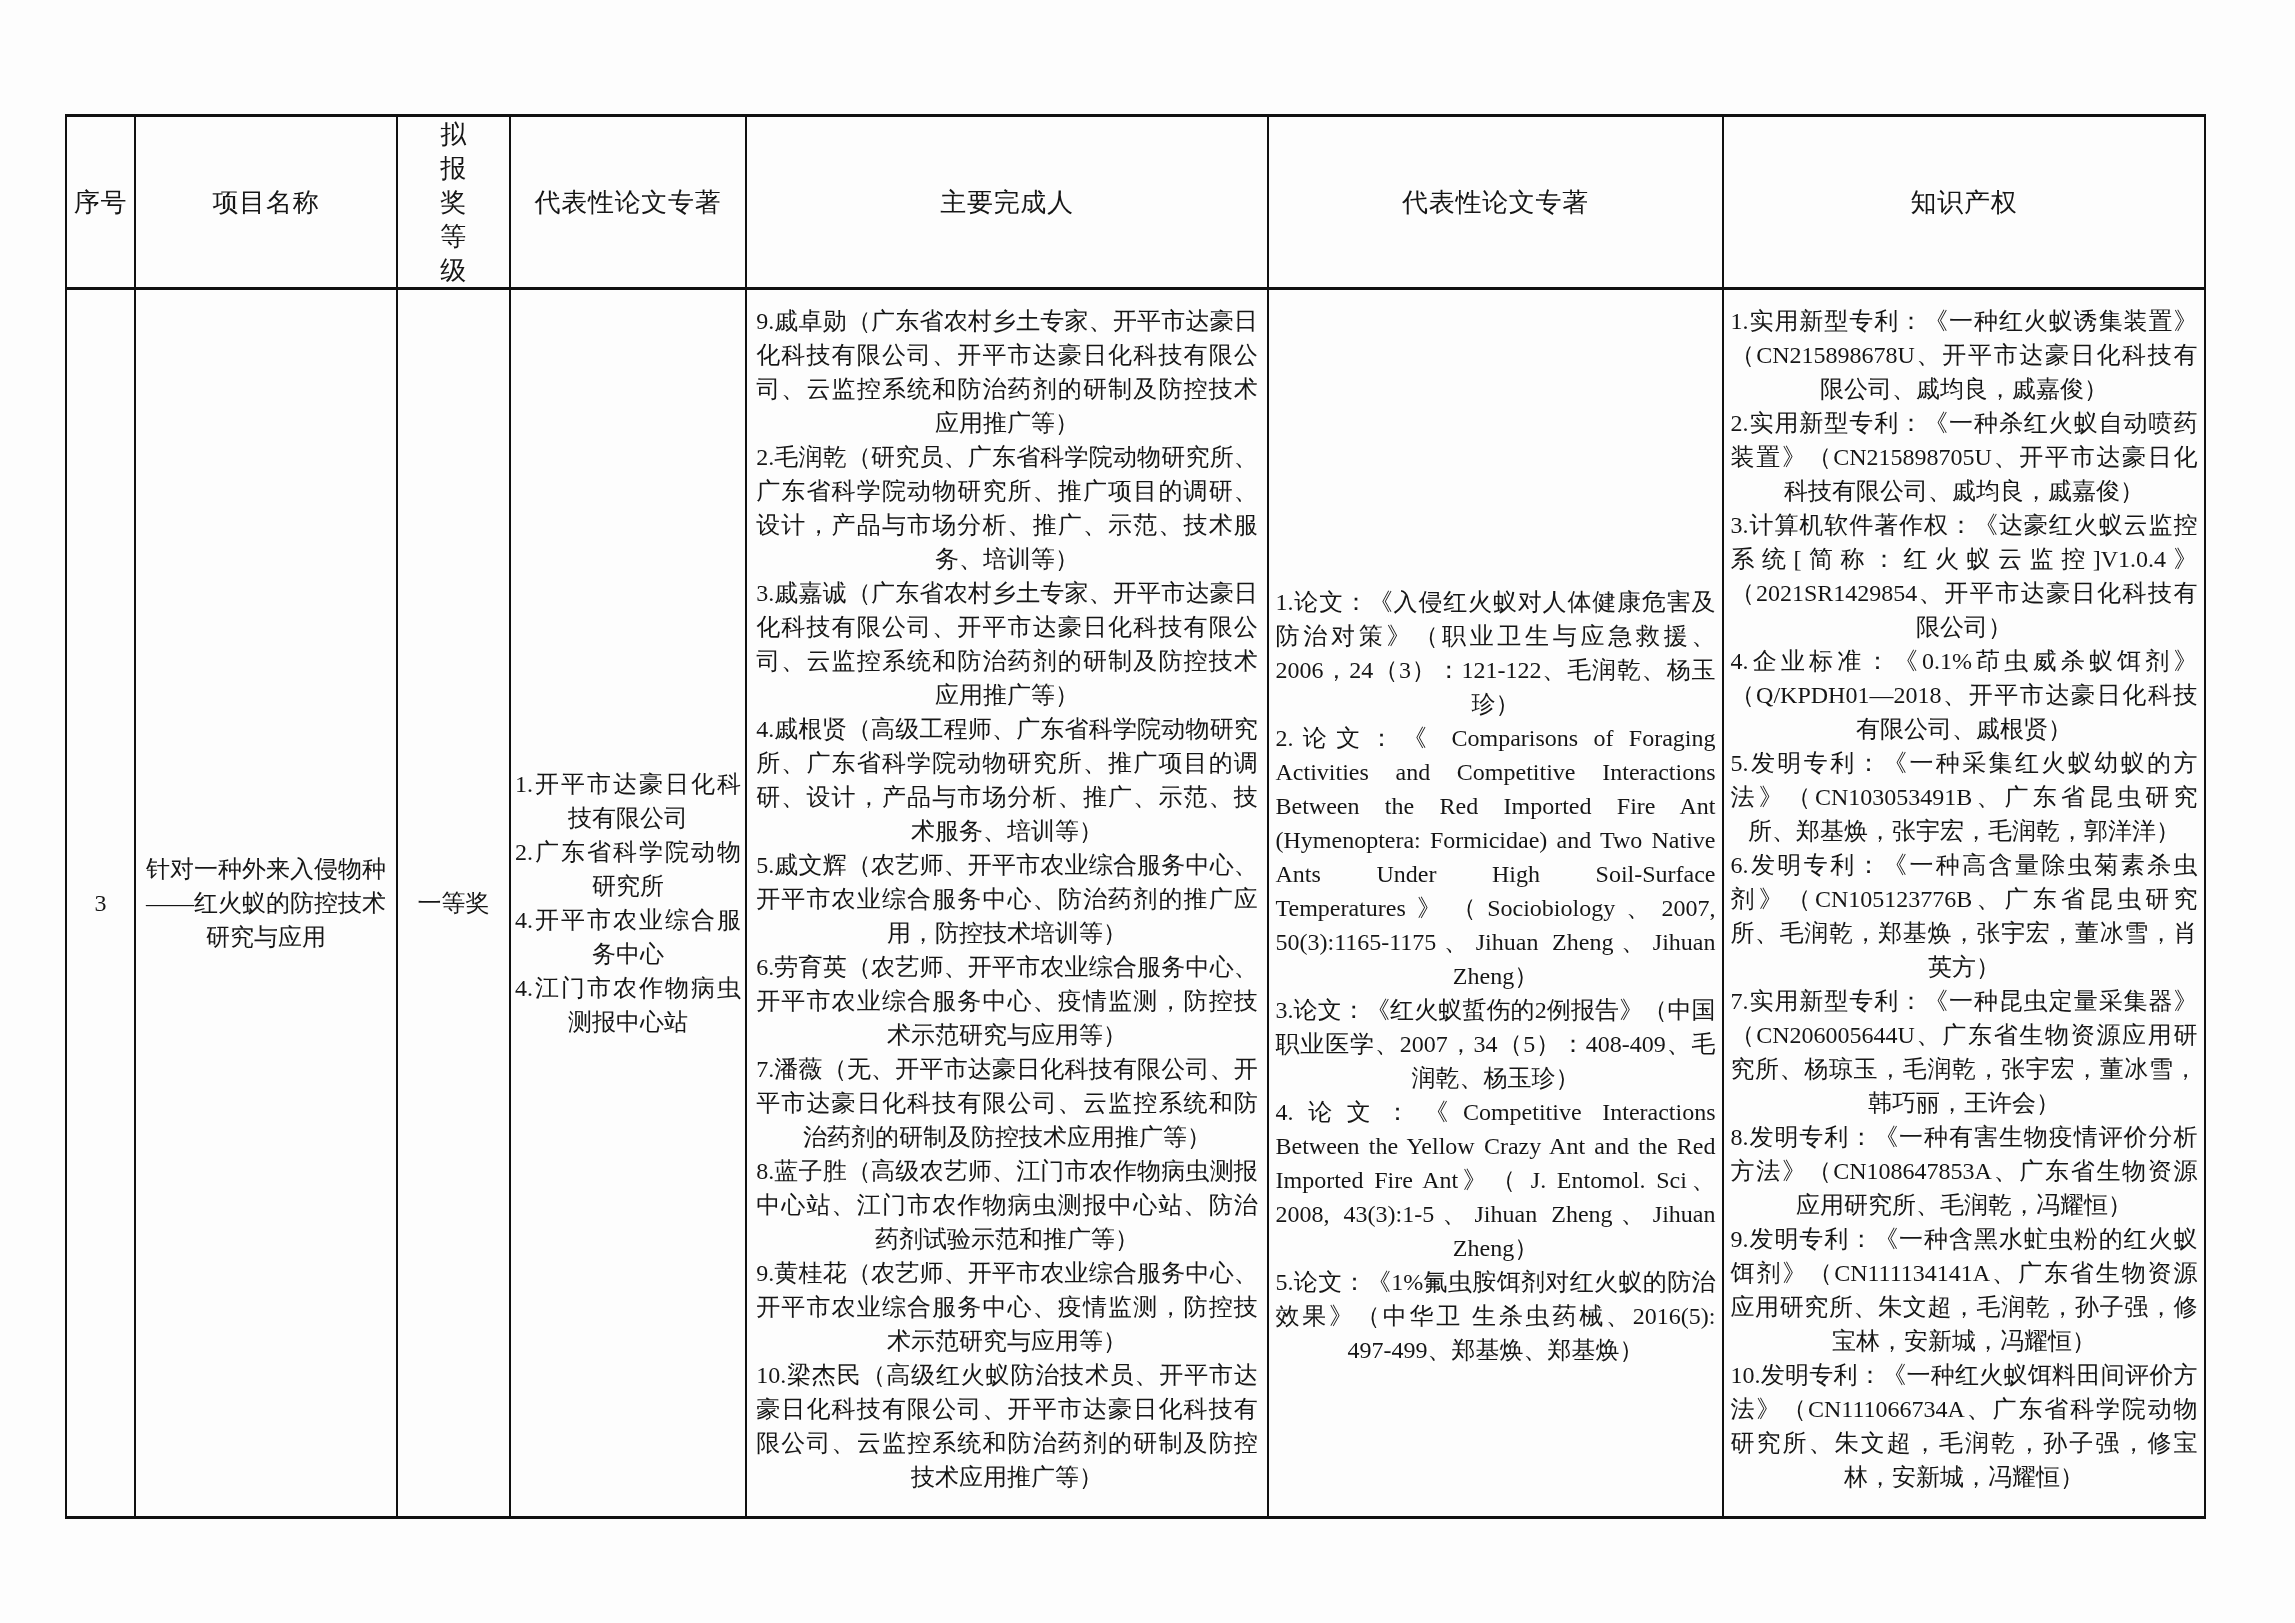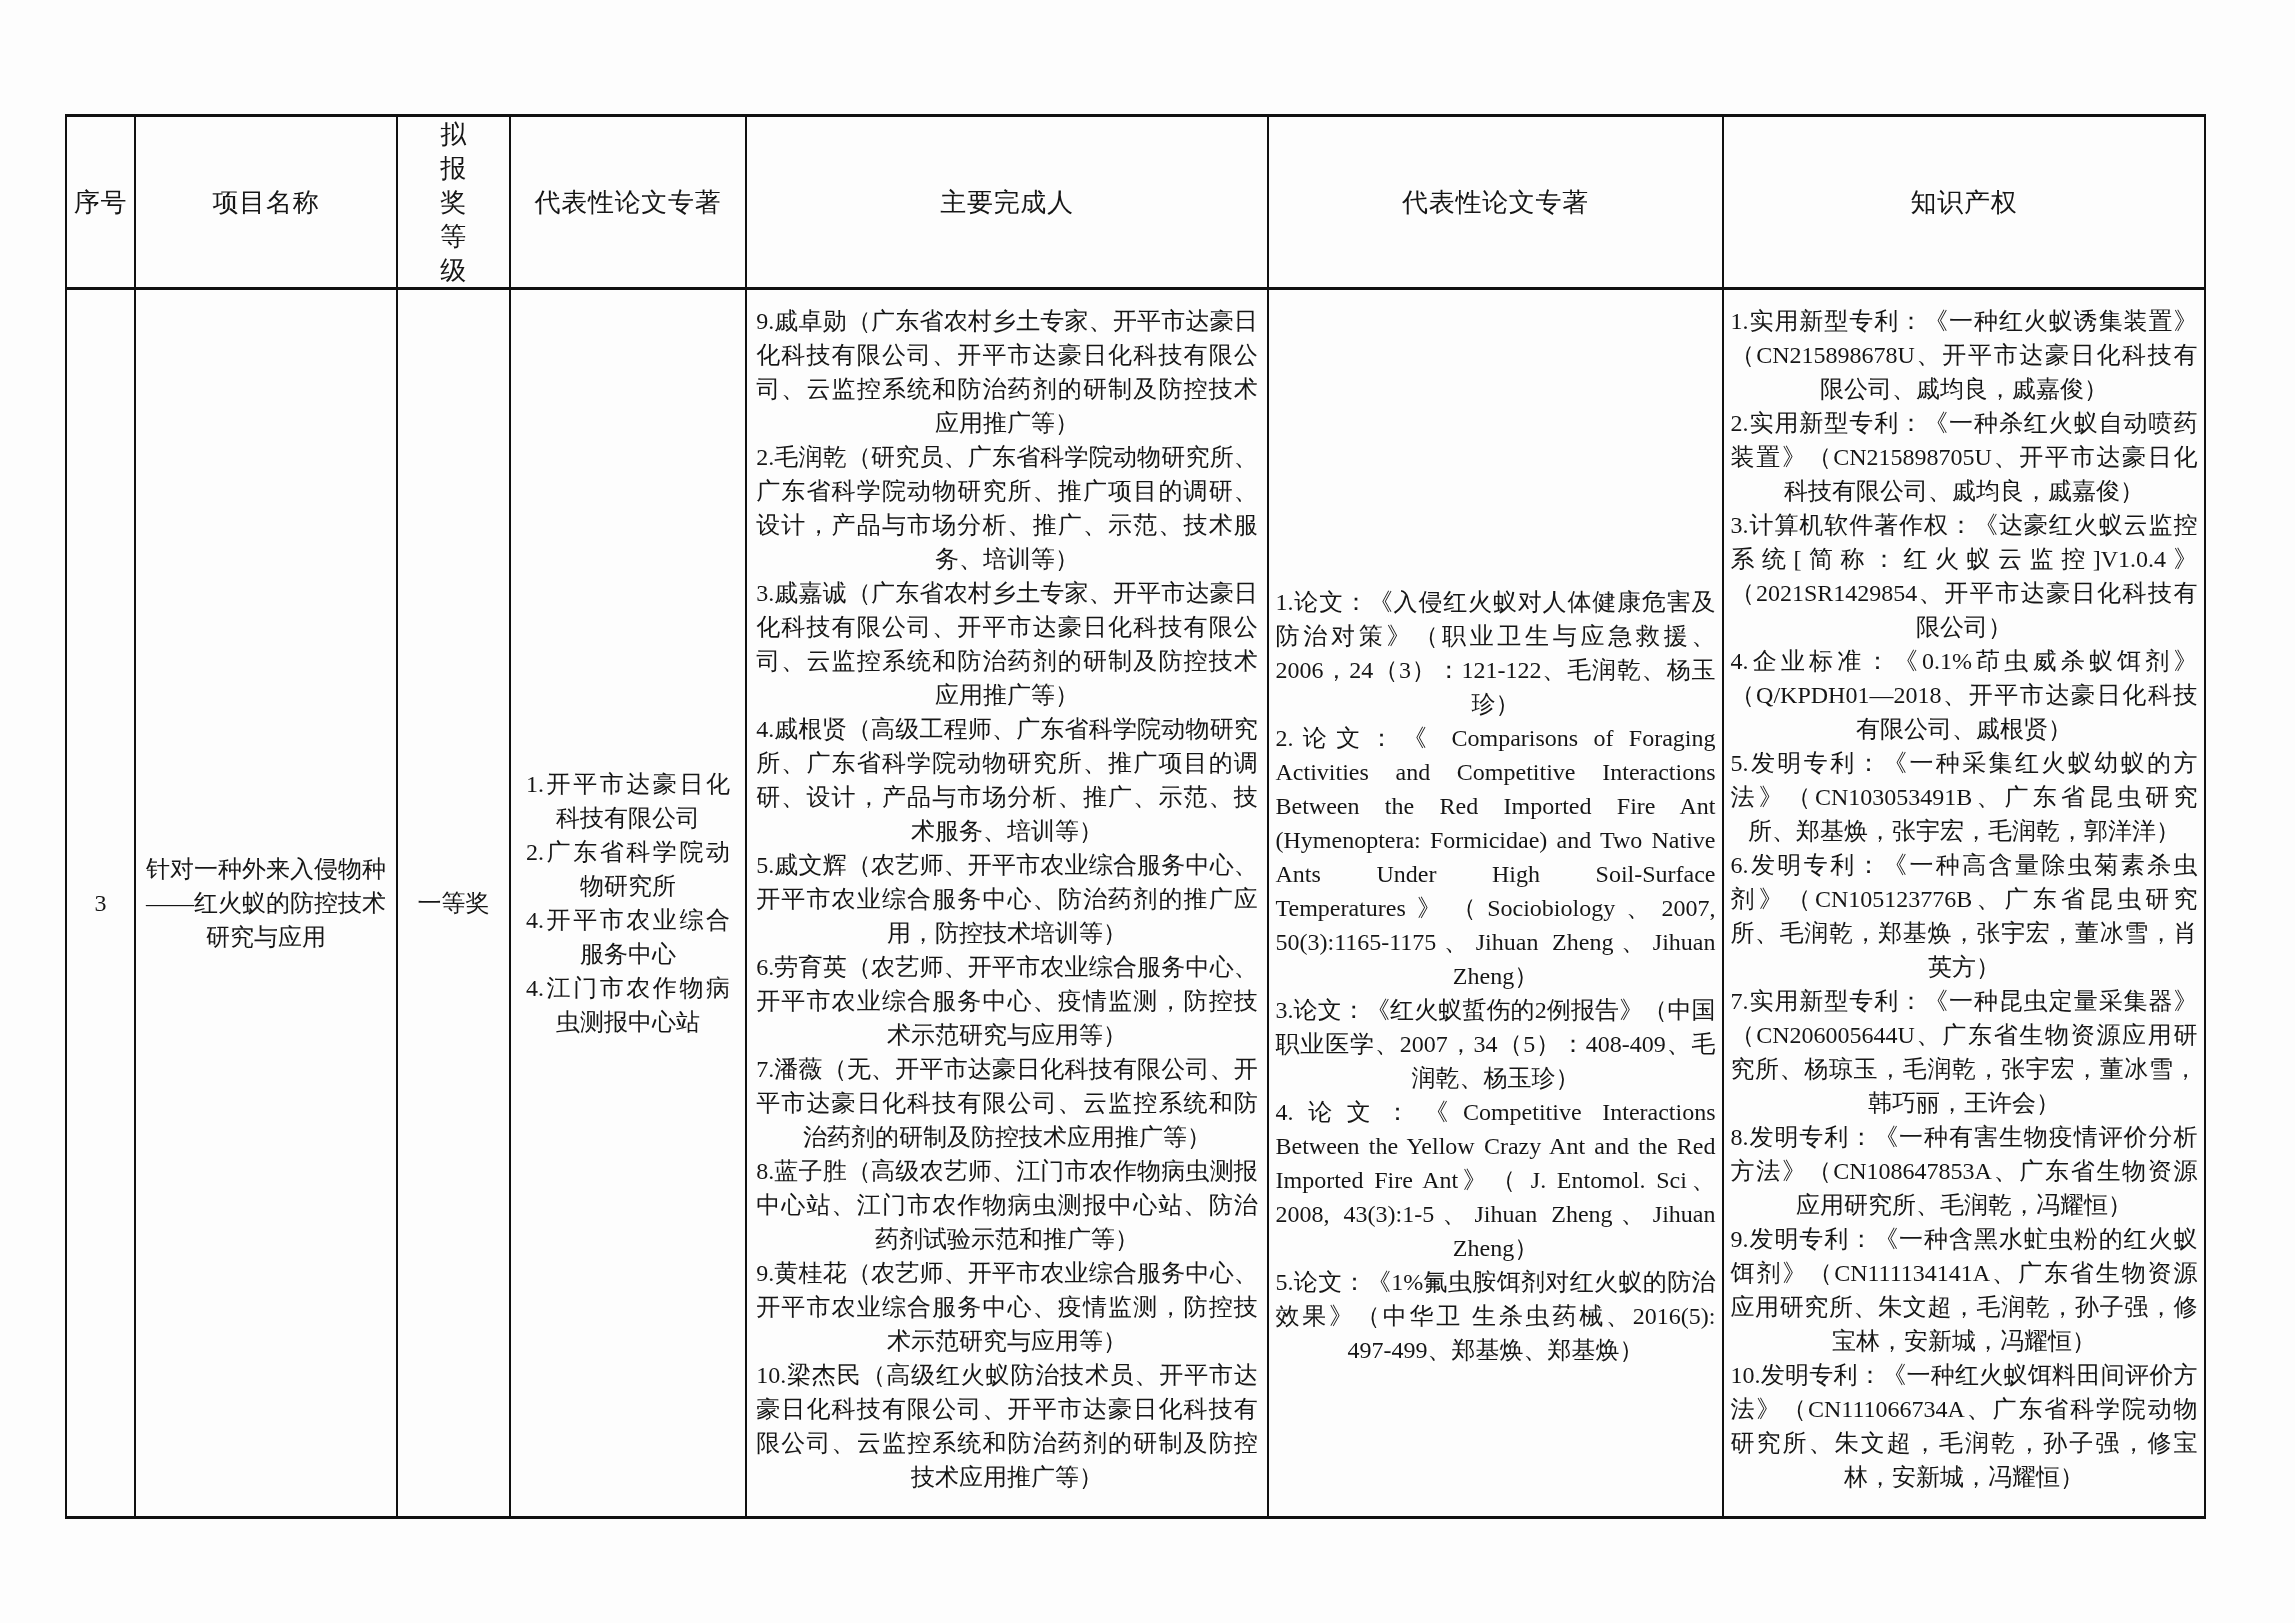--- a/index.html
+++ b/index.html
@@ -109,21 +109,21 @@
         <td>
           <span>3</span>
         </td>
         <td>
           <span class="cell-text col-left-text">针对一种外来入侵物种——红火蚁的防控技术研究与应用</span>
         </td>
         <td>
           <span class="cell-text">一等奖</span>
         </td>
         <td>
-          <div class="cell-text col-left-text" style="padding:0 15px">
+          <div class="cell-text col-left-text" style="padding:0 4px">
             <span class="list-entry">1.开平市达豪日化科技有限公司</span>
             <span class="list-entry">2.广东省科学院动物研究所</span>
             <span class="list-entry">4.开平市农业综合服务中心</span>
             <span class="list-entry">4.江门市农作物病虫测报中心站</span>
           </div>
         </td>
         <td class="people-cell">
           <div class="people-list">
             <span class="list-entry">9.戚卓勋（广东省农村乡土专家、开平市达豪日化科技有限公司、开平市达豪日化科技有限公司、云监控系统和防治药剂的研制及防控技术应用推广等）</span>
             <span class="list-entry">2.毛润乾（研究员、广东省科学院动物研究所、广东省科学院动物研究所、推广项目的调研、设计，产品与市场分析、推广、示范、技术服务、培训等）</span>

